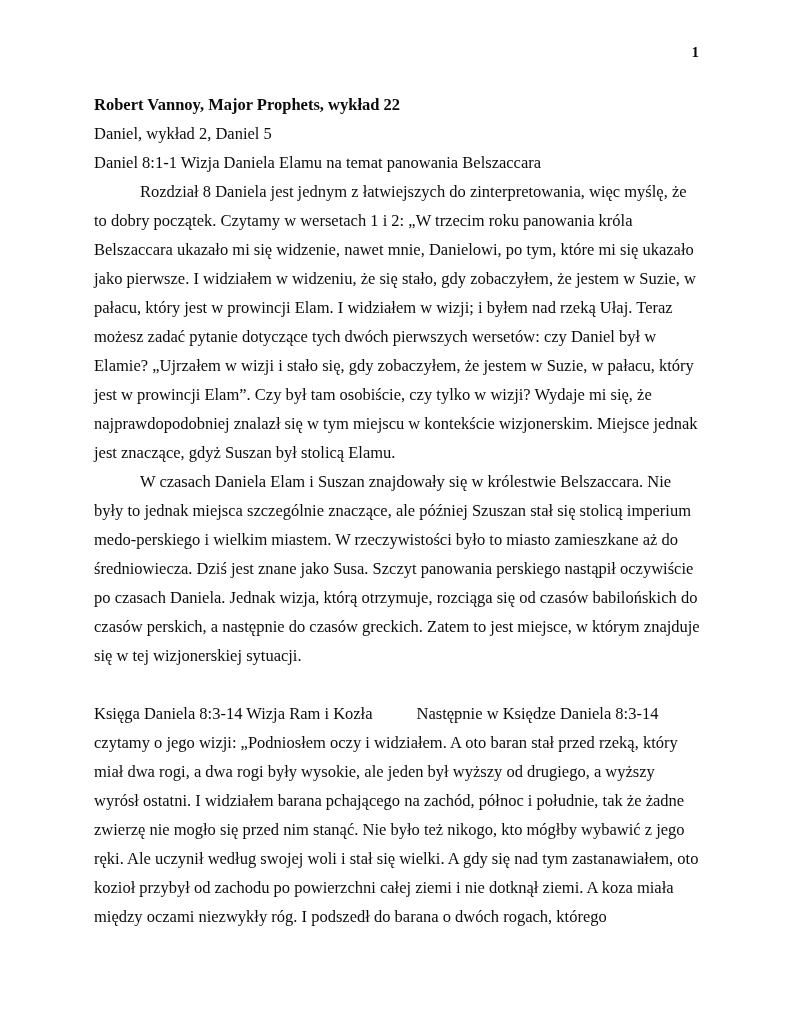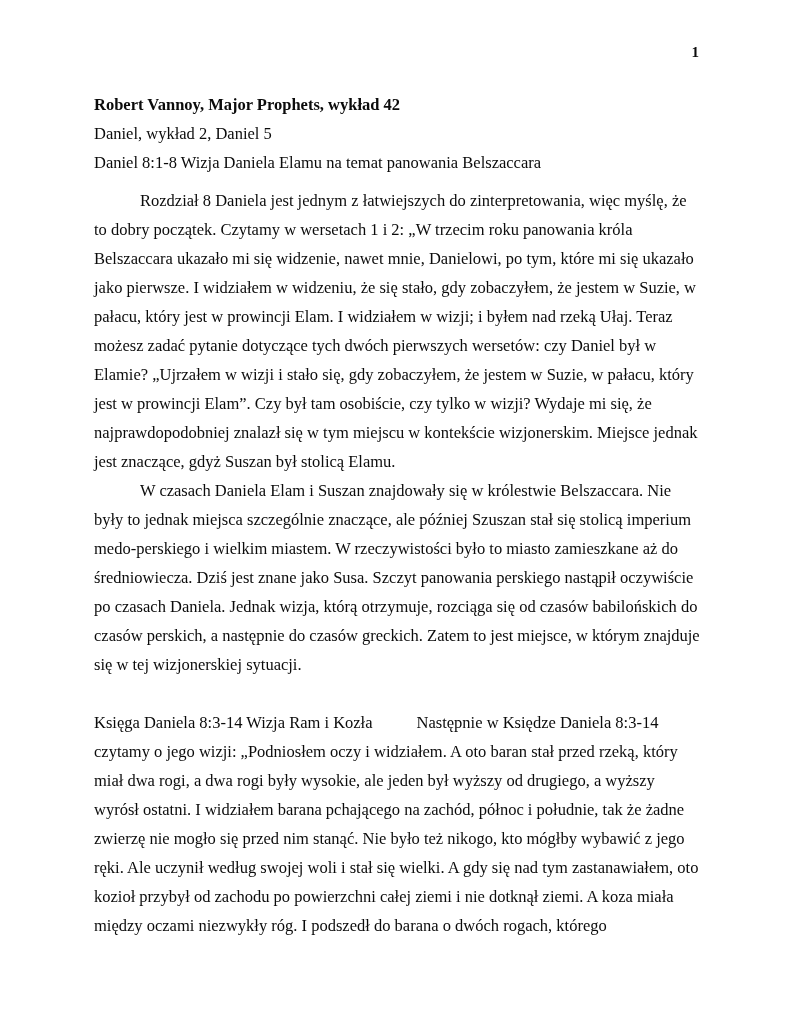--- a/index.html
+++ b/index.html
@@ -33,38 +33,38 @@
       top: 90px;
       left: 94px;
       width: 608px;
       font-size: 16.5px;
       line-height: 29px;
       text-align: left;
     }
     p { margin: 0; }
     .bold { font-weight: 700; }
     .indent { text-indent: 46px; }
-    .first-para { margin-top: 9px; }
+    .first-para { }
     .blank-line { height: 29px; }
     .tab-gap { display: inline-block; width: 44px; }
   </style>
 </head>
 <body>
 
 <div class="page">
 
   <div class="page-number">1</div>
 
   <div class="content">
 
-    <p class="line bold">Robert Vannoy, Major Prophets, wykład 42</p>
+    <p class="line bold">Robert Vannoy, Major Prophets, wykład 22</p>
 
     <p class="line">Daniel, wykład 2, Daniel 5</p>
 
-    <p class="line">Daniel 8:1-8 Wizja Daniela Elamu na temat panowania Belszaccara</p>
+    <p class="line">Daniel 8:1-1 Wizja Daniela Elamu na temat panowania Belszaccara</p>
 
     <p class="para indent first-para">Rozdział 8 Daniela jest jednym z łatwiejszych do zinterpretowania, więc myślę, że to dobry początek. Czytamy w wersetach 1 i 2: „W trzecim roku panowania króla Belszaccara ukazało mi się widzenie, nawet mnie, Danielowi, po tym, które mi się ukazało jako pierwsze. I widziałem w widzeniu, że się stało, gdy zobaczyłem, że jestem w Suzie, w pałacu, który jest w prowincji Elam. I widziałem w wizji; i byłem nad rzeką Ułaj. Teraz możesz zadać pytanie dotyczące tych dwóch pierwszych wersetów: czy Daniel był w Elamie? „Ujrzałem w wizji i stało się, gdy zobaczyłem, że jestem w Suzie, w pałacu, który jest w prowincji Elam”. Czy był tam osobiście, czy tylko w wizji? Wydaje mi się, że najprawdopodobniej znalazł się w tym miejscu w kontekście wizjonerskim. Miejsce jednak jest znaczące, gdyż Suszan był stolicą Elamu.</p>
 
     <p class="para indent">W czasach Daniela Elam i Suszan znajdowały się w królestwie Belszaccara. Nie były to jednak miejsca szczególnie znaczące, ale później Szuszan stał się stolicą imperium medo-perskiego i wielkim miastem. W rzeczywistości było to miasto zamieszkane aż do średniowiecza. Dziś jest znane jako Susa. Szczyt panowania perskiego nastąpił oczywiście po czasach Daniela. Jednak wizja, którą otrzymuje, rozciąga się od czasów babilońskich do czasów perskich, a następnie do czasów greckich. Zatem to jest miejsce, w którym znajduje się w tej wizjonerskiej sytuacji.</p>
 
     <div class="blank-line"></div>
 
     <p class="para"><span>Księga Daniela 8:3-14 Wizja Ram i Kozła</span><span class="tab-gap"></span><span>Następnie w Księdze Daniela 8:3-14 czytamy o jego wizji: „Podniosłem oczy i widziałem. A oto baran stał przed rzeką, który miał dwa rogi, a dwa rogi były wysokie, ale jeden był wyższy od drugiego, a wyższy wyrósł ostatni. I widziałem barana pchającego na zachód, północ i południe, tak że żadne zwierzę nie mogło się przed nim stanąć. Nie było też nikogo, kto mógłby wybawić z jego ręki. Ale uczynił według swojej woli i stał się wielki. A gdy się nad tym zastanawiałem, oto kozioł przybył od zachodu po powierzchni całej ziemi i nie dotknął ziemi. A koza miała między oczami niezwykły róg. I podszedł do barana o dwóch rogach, którego</span></p>
 
   </div>

